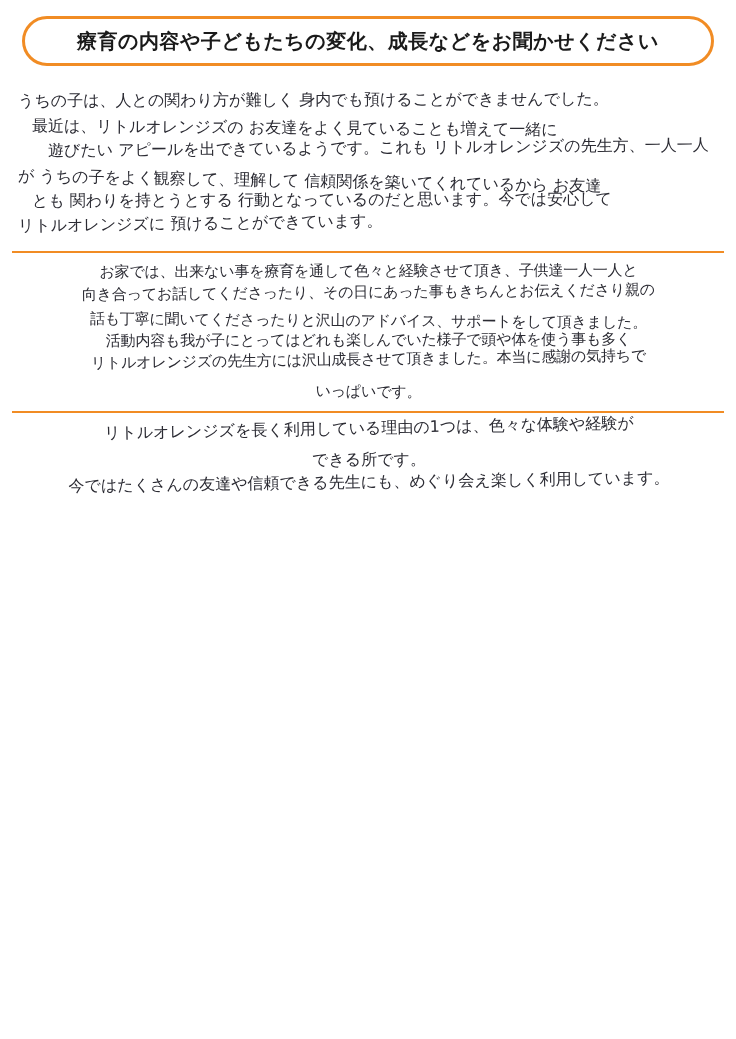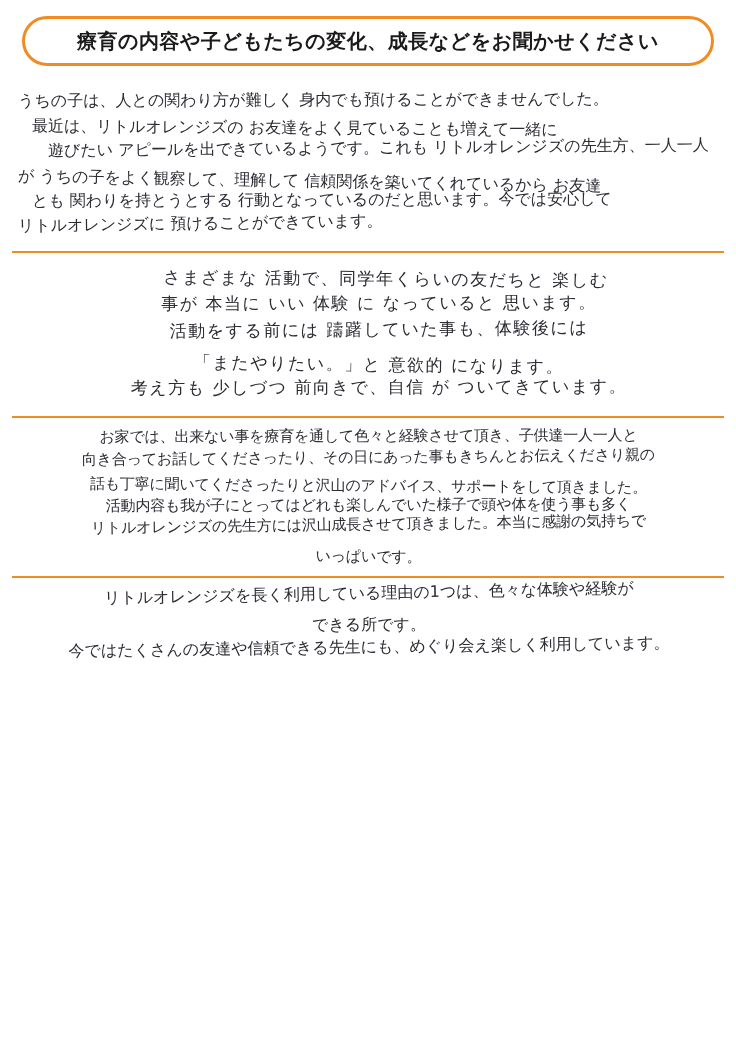--- a/index.html
+++ b/index.html
@@ -102,27 +102,20 @@
 
     <div class="entry e2">
       <div class="hw-line r4">うちの子は、人との関わり方が難しく 身内でも預けることができませんでした。</div>
       <div class="hw-line r1 indent-1">最近は、リトルオレンジズの お友達をよく見ていることも増えて一緒に</div>
       <div class="hw-line r0 indent-2">遊びたい アピールを出できているようです。これも リトルオレンジズの先生方、一人一人</div>
       <div class="hw-line r5">が うちの子をよく観察して、理解して 信頼関係を築いてくれているから お友達</div>
       <div class="hw-line r4 indent-1">とも 関わりを持とうとする 行動となっているのだと思います。今では安心して</div>
       <div class="hw-line r2">リトルオレンジズに 預けることができています。</div>
     </div>
 
-    <div class="entry e3">
-      <div class="hw-line r1 indent-1">さまざまな 活動で、同学年くらいの友だちと 楽しむ</div>
-      <div class="hw-line r4">事が 本当に いい 体験 に なっていると 思います。</div>
-      <div class="hw-line r0">活動をする前には 躊躇していた事も、体験後には</div>
-      <div class="hw-line r3">「またやりたい。」と 意欲的 になります。</div>
-      <div class="hw-line r4">考え方も 少しづつ 前向きで、自信 が ついてきています。</div>
-    </div>
 
     <div class="entry e4">
       <div class="hw-line r4">お家では、出来ない事を療育を通して色々と経験させて頂き、子供達一人一人と</div>
       <div class="hw-line r0">向き合ってお話してくださったり、その日にあった事もきちんとお伝えくださり親の</div>
       <div class="hw-line r1">話も丁寧に聞いてくださったりと沢山のアドバイス、サポートをして頂きました。</div>
       <div class="hw-line r4">活動内容も我が子にとってはどれも楽しんでいた様子で頭や体を使う事も多く</div>
       <div class="hw-line r2">リトルオレンジズの先生方には沢山成長させて頂きました。本当に感謝の気持ちで</div>
       <div class="hw-line r3">いっぱいです。</div>
     </div>
 

